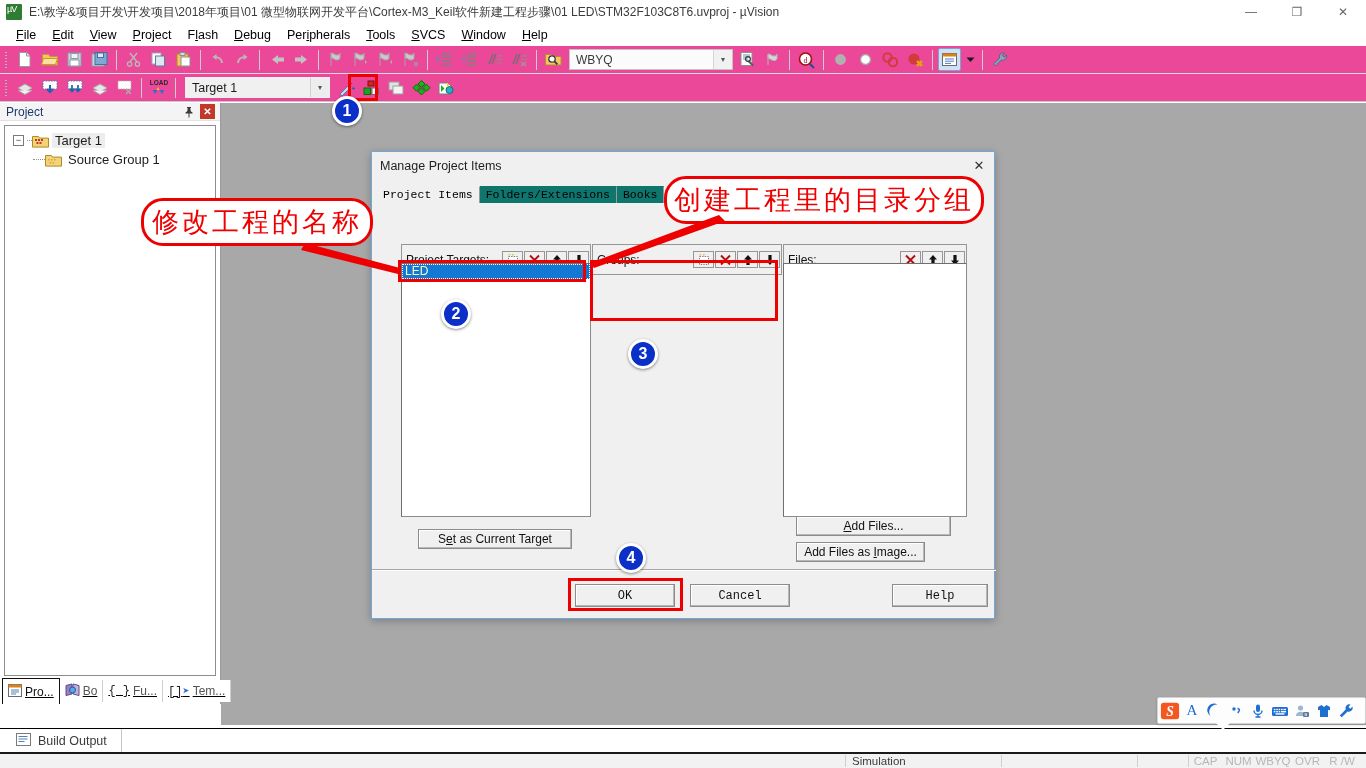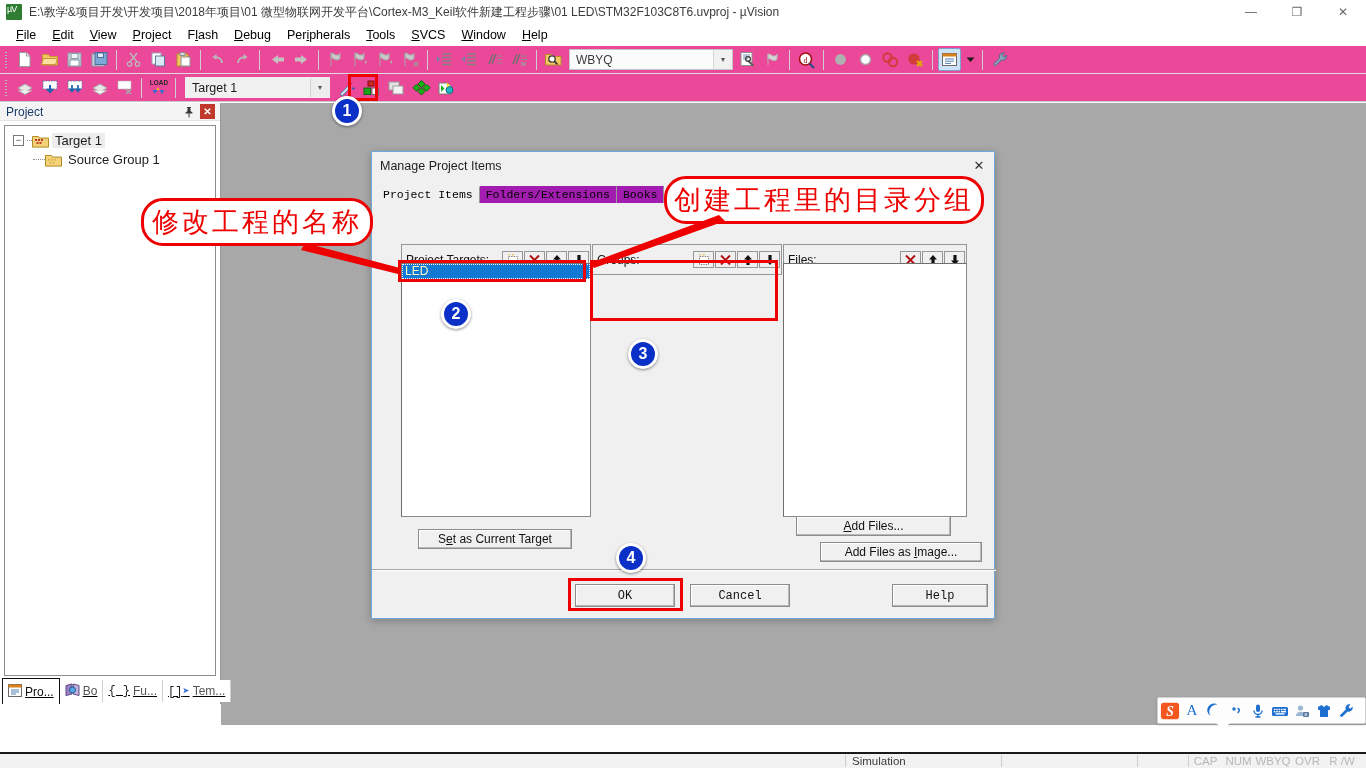--- a/index.html
+++ b/index.html
@@ -179,21 +179,21 @@
     position: absolute; right: 2px; top: 2px; width: 26px; height: 22px;
     display: flex; align-items: center; justify-content: center;
     color: #333; font-size: 13px;
   }
   .tabstrip {
     position: absolute; left: 5px; top: 33px; right: 5px; height: 18px;
     display: flex; align-items: flex-end;
   }
   .dtab {
     font-family: "Liberation Mono", monospace; font-size: 11.5px; color: #000;
-    padding: 1px 6px 2px 6px; background: #a21caf; border-right: 1px solid #9a9a9a;
+    padding: 1px 6px 2px 6px; background: #0f766e; border-right: 1px solid #9a9a9a;
     border-top: 1px solid transparent;
   }
   .dtab.active { background: #f0f0f0; }
 
   .col-head {
     position: absolute; height: 31px; border: 1px solid #969696;
     background: #f0f0f0; display: flex; align-items: center;
   }
   .col-head .lbl { font-size: 12px; color: #111; padding-left: 4px; flex: 1; white-space: nowrap;}
   .hbtn {
@@ -677,20 +677,33 @@
         <span style="font-family:'Liberation Mono', monospace; font-size:12px; color:#222;">{&nbsp;}</span>
         <span>Fu...</span>
       </div>
       <div class="dock-tab">
         <span style="font-family:'Liberation Mono', monospace; font-size:12px; color:#222;">[]<span style="color:#2f6fd0;">➤</span></span>
         <span>Tem...</span>
       </div>
     </div>
   </div>
 
+  <div class="buildout">
+    <div class="bo-tab">
+      <span>
+        <svg width="15" height="13" viewBox="0 0 15 13">
+            <rect x=".5" y=".5" width="14" height="12" fill="#fff" stroke="#7b7b7b"></rect>
+            <g stroke="#5481b5" stroke-width="1">
+              <path d="M2.5 3.5h9M2.5 6h9M2.5 8.5h6"></path>
+            </g>
+          </svg>
+      </span>
+      <span>Build Output</span>
+    </div>
+  </div>
 
   <div class="statusbar">
     <div class="sb-cell" style="width:845px;"></div>
     <div class="sb-div"></div>
     <div class="sb-cell" style="width:155px;">Simulation</div>
     <div class="sb-div"></div>
     <div class="sb-cell" style="width:135px;"></div>
     <div class="sb-div"></div>
     <div class="sb-cell" style="width:50px;"></div>
     <div class="sb-div"></div>
@@ -848,21 +861,21 @@
       </span>
     </div>
     <div class="listbox" style="left:411px; top:111px; width:184px; height:254px;"></div>
 
     <div class="dbtn" style="left:46px; top:377px; width:154px; height:20px;">
       <span>S<u>e</u>t as Current Target</span>
     </div>
     <div class="dbtn" style="left:424px; top:364px; width:155px; height:20px;">
       <span><u>A</u>dd Files...</span>
     </div>
-    <div class="dbtn" style="left:424px; top:390px; width:162px; height:20px;margin-left:24px;">
+    <div class="dbtn" style="left:424px; top:390px; width:129px; height:20px;">
       <span>Add Files as <u>I</u>mage...</span>
     </div>
 
     <div class="dlg-footsep"></div>
 
     <div class="dbtn mono" style="left:203px; top:432px; width:100px; height:23px;">OK</div>
     <div class="dbtn mono" style="left:318px; top:432px; width:100px; height:23px;">Cancel</div>
     <div class="dbtn mono" style="left:520px; top:432px; width:96px; height:23px;">Help</div>
   </div>
 

